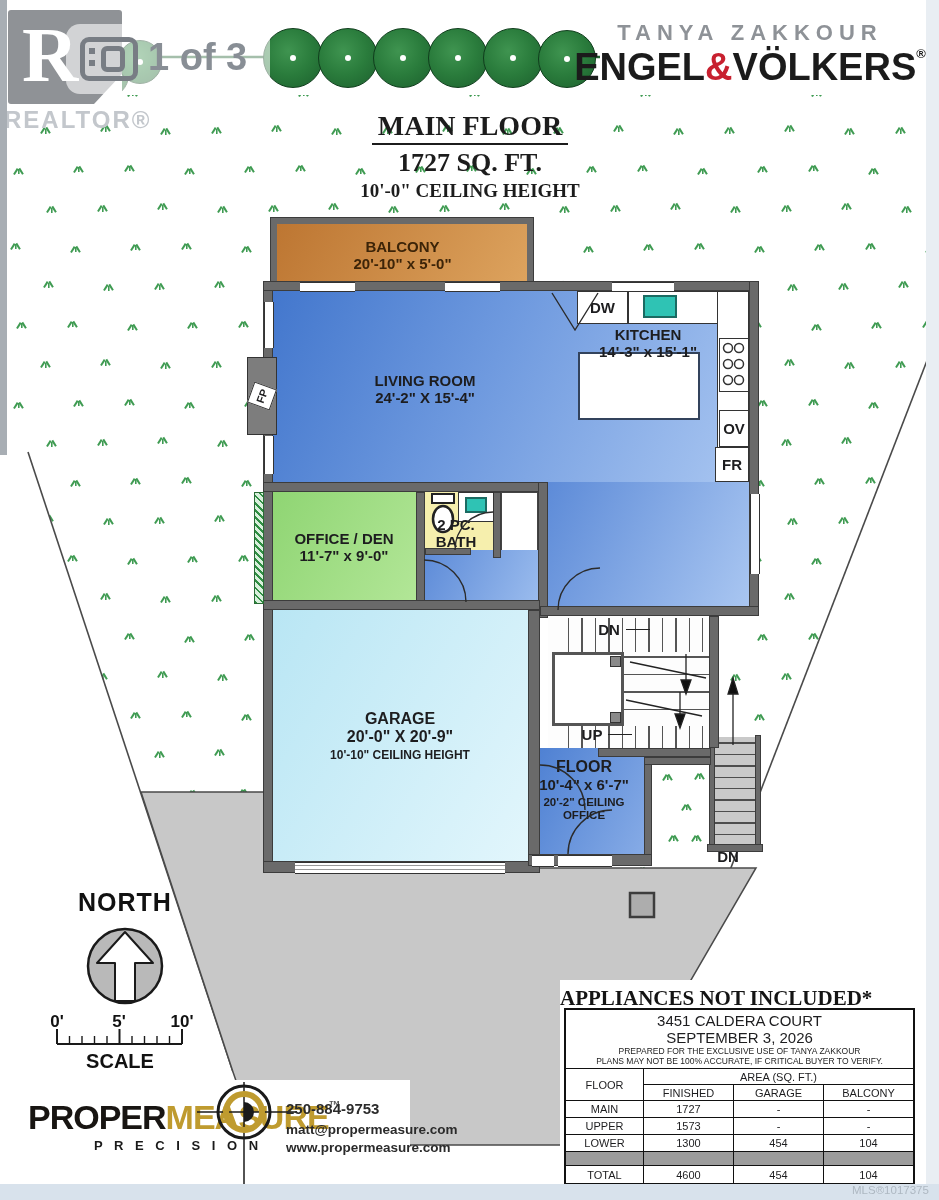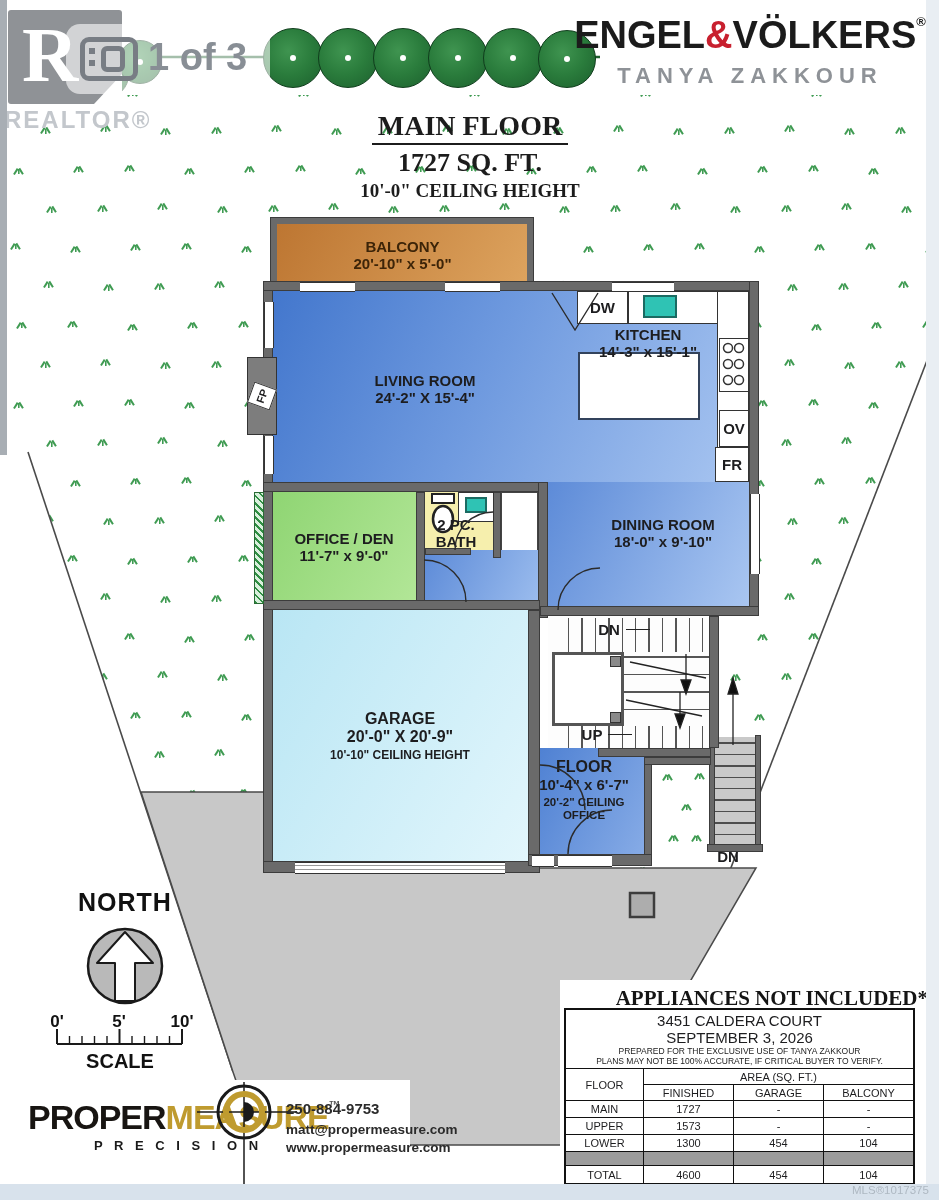--- a/index.html
+++ b/index.html
@@ -578,24 +578,24 @@
   <div class="abs" style="left:52px;top:24px;width:204px;height:70px;background:rgba(255,255,255,.6);border-radius:14px;z-index:7;margin-left:14px;">
     <div class="abs" style="left:14px;top:13px;width:58px;height:44px;border:5px solid #787d84;border-radius:9px;box-sizing:border-box;">
       <div class="abs" style="left:4px;top:6px;width:6px;height:6px;background:#787d84;"></div>
       <div class="abs" style="left:4px;top:18px;width:6px;height:6px;background:#787d84;"></div>
       <div class="abs" style="left:16px;top:4px;width:24px;height:26px;border:5px solid #787d84;border-radius:6px;box-sizing:border-box;"></div>
     </div>
     <div class="abs" style="left:82px;top:12px;font-size:38px;font-weight:bold;color:#888e95;">1 of 3</div>
   </div>
 
   <div class="abs" style="left:570px;top:14px;width:360px;height:84px;text-align:center;z-index:6;">
+    <div style="margin-top:6px;font-size:22px;font-weight:bold;color:#8e9297;letter-spacing:6px;">TANYA ZAKKOUR</div>
     <div style="font-size:38px;font-weight:bold;color:#1b1b1b;letter-spacing:0;white-space:nowrap;">
       <span>ENGEL</span><span style="color:#c8202f;">&amp;</span><span>VÖLKERS</span><span style="font-size:13px;vertical-align:top;">®</span>
     </div>
-    <div style="margin-top:6px;font-size:22px;font-weight:bold;color:#8e9297;letter-spacing:6px;">TANYA ZAKKOUR</div>
   </div>
 
   <div class="abs" style="left:310px;top:110px;width:320px;text-align:center;z-index:4;font-family:'Liberation Serif',serif;font-weight:bold;color:#1c1c1c;">
     <div style="display:inline-block;font-size:28px;border-bottom:2.5px solid #1c1c1c;padding:0 6px 1px;">MAIN FLOOR</div>
     <div style="font-size:26px;margin-top:3px;">1727 SQ. FT.</div>
     <div style="font-size:19px;margin-top:2px;">10'-0" CEILING HEIGHT</div>
   </div>
 
   <div class="room" style="left:271px;top:218px;width:262px;height:70px;background:linear-gradient(120deg,#bd7632,#dda35e);border:6px solid #6a6a6a;box-sizing:border-box;box-shadow:0 0 0 1px #3c3c3c;"></div>
   <div class="lbl" style="left:330px;top:238px;width:145px;font-size:15px;color:#3c2408;">
@@ -697,24 +697,20 @@
   <div class="fix" style="left:458px;top:492px;width:36px;height:30px;"></div>
   <div class="abs" style="left:465px;top:497px;width:22px;height:16px;background:#2fc3b4;border:2px solid #1b6b62;box-sizing:border-box;z-index:4;"></div>
 
   <div class="lbl" style="left:350px;top:372px;width:150px;font-size:15px;">
     <div>LIVING ROOM</div>
       <div>24'-2" X 15'-4"</div>
   </div>
   <div class="lbl" style="left:578px;top:326px;width:140px;font-size:15px;">
     <div>KITCHEN</div>
       <div>14'-3" x 15'-1"</div>
-  </div>
-  <div class="lbl" style="left:588px;top:516px;width:150px;font-size:15px;">
-    <div>DINING ROOM</div>
-      <div>18'-0" x 9'-10"</div>
   </div>
   <div class="lbl" style="left:274px;top:530px;width:140px;font-size:15px;">
     <div>OFFICE / DEN</div>
       <div>11'-7" x 9'-0"</div>
   </div>
   <div class="lbl" style="left:420px;top:516px;width:72px;font-size:15px;">
     <div>2 PC.</div>
       <div>BATH</div>
   </div>
   <div class="lbl" style="left:315px;top:710px;width:170px;font-size:16px;">
@@ -792,21 +788,21 @@
       <circle cx="52" cy="32" r="26" fill="none" stroke="#1a1a1a" stroke-width="3"></circle>
       <circle cx="52" cy="32" r="18" fill="none" stroke="#bf9b2f" stroke-width="6"></circle>
       <path d="M52,22 A10,10 0 0 1 52,42 Z" fill="#1a1a1a"></path>
     </svg>
     <div class="abs" style="left:272px;top:20px;font-size:15px;font-weight:bold;color:#2b2b2b;">250-884-9753</div>
     <div class="abs" style="left:272px;top:42px;font-size:13.5px;font-weight:bold;color:#2b2b2b;">matt@propermeasure.com</div>
     <div class="abs" style="left:272px;top:60px;font-size:13.5px;font-weight:bold;color:#2b2b2b;">www.propermeasure.com</div>
   </div>
 
   <div class="panel" style="left:560px;top:980px;width:368px;height:200px;">
-    <div style="text-align:right;font-family:'Liberation Serif',serif;font-weight:bold;font-size:21px;color:#141414;margin-top:6px;">APPLIANCES NOT INCLUDED*</div>
+    <div style="text-align:left;font-family:'Liberation Serif',serif;font-weight:bold;font-size:21px;color:#141414;margin-top:6px;">APPLIANCES NOT INCLUDED*</div>
     <div class="abs" style="left:4px;top:28px;width:347px;border:2px solid #111;background:#fff;font-size:11px;">
       <div style="text-align:center;font-size:15px;padding-top:2px;">3451 CALDERA COURT</div>
       <div style="text-align:center;font-size:15px;">SEPTEMBER 3, 2026</div>
       <div style="text-align:center;font-size:8.5px;color:#222;">PREPARED FOR THE EXCLUSIVE USE OF TANYA ZAKKOUR</div>
       <div style="text-align:center;font-size:8.5px;color:#222;padding-bottom:2px;">PLANS MAY NOT BE 100% ACCURATE, IF CRITICAL BUYER TO VERIFY.</div>
       <div style="display:flex;border-top:1.5px solid #111;">
         <div class="ctr" style="width:77px;border-right:1px solid #111;font-size:11px;">FLOOR</div>
         <div style="flex:1;">
           <div class="ctr" style="height:15px;border-bottom:1px solid #111;">AREA (SQ. FT.)</div>
           <div style="display:flex;height:15px;">

